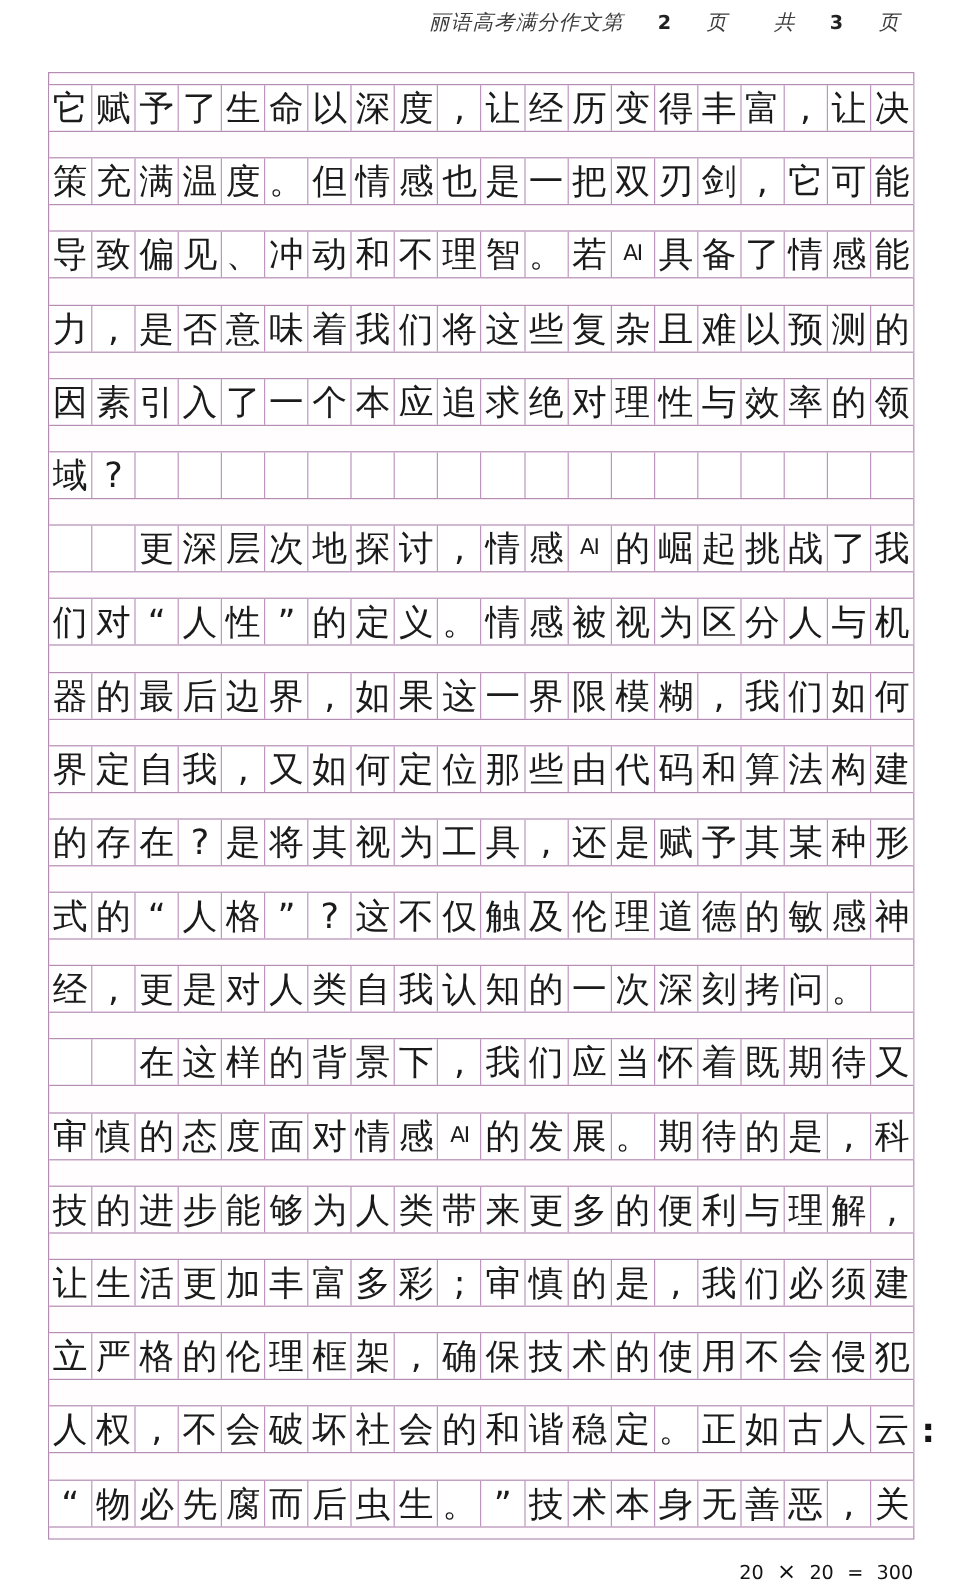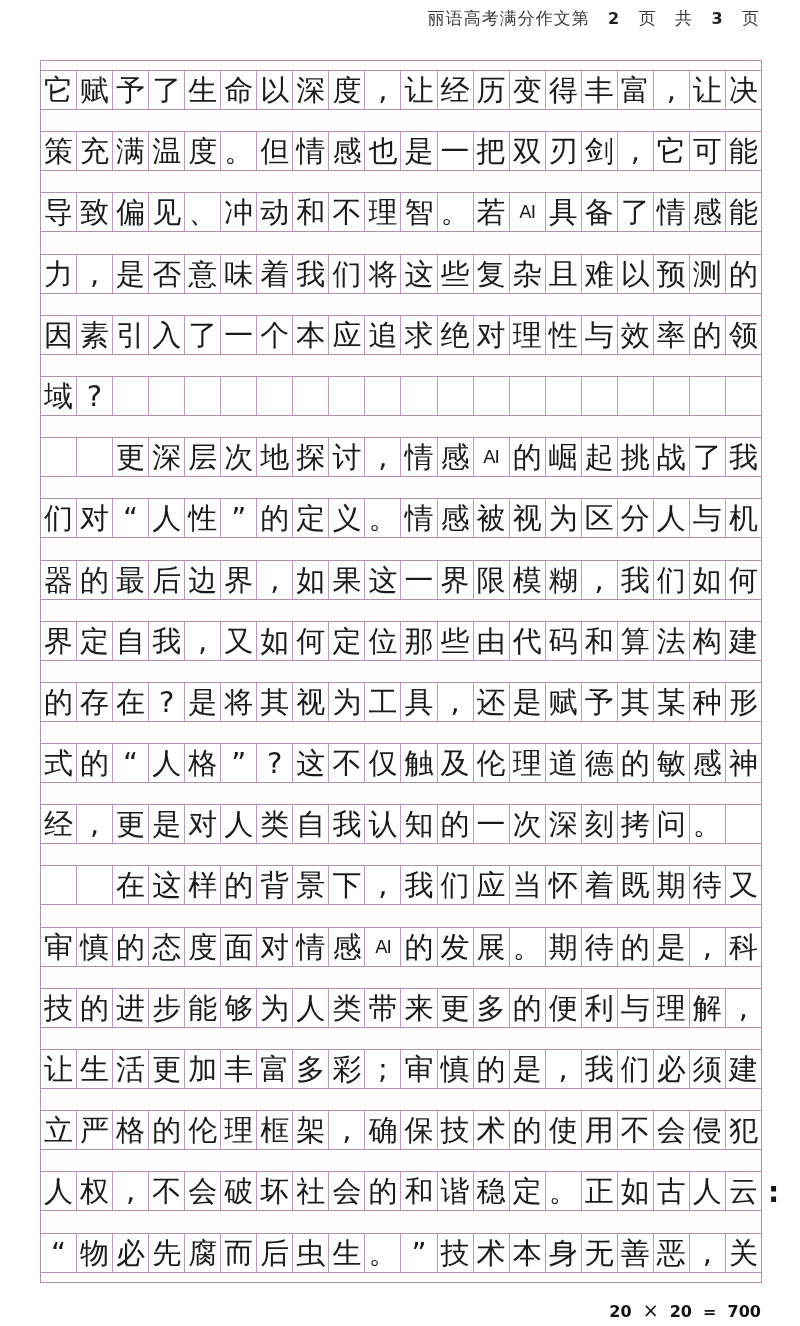--- a/index.html
+++ b/index.html
@@ -15,21 +15,21 @@
   
   .page-header {
     position: absolute;
     top: 7px;
     right: 34px;
     font-size: 17px;
     color: #3c3c3c;
     letter-spacing: 1px;
     white-space: nowrap;
   }
-  .page-header .seg { margin: 0 6px; }
+  .page-header .seg { margin: 0 16px; font-style: italic; }
   .page-header .num {
     font-weight: bold;
     color: #222;
     margin: 0 6px;
     font-size: 16px;
   }
   
   .essay-grid {
     position: absolute;
     left: 40px;
@@ -81,21 +81,21 @@
   
   .page-footer {
     position: absolute;
     top: 1299px;
     right: 36px;
     font-size: 16px;
     color: #111111;
     white-space: nowrap;
     font-weight: 500;
   }
-  .page-footer .seg { margin: 0 3px; font-weight: bold; }
+  .page-footer .seg { margin: 0 3px; }
   .page-footer .times { font-size: 19px; font-weight: 400; }
 </style>
 </head>
 <body>
 
 <div class="page-header">
   <span class="seg">丽语高考满分作文第</span>
   <span class="num">2</span>
   <span class="seg">页</span>
   <span class="seg">共</span>
@@ -546,14 +546,14 @@
     </div>
   </div>
 
 <div class="margin-annotation">:</div>
 
 <div class="page-footer">
   <span class="seg">20</span>
   <span class="seg times">×</span>
   <span class="seg">20</span>
   <span class="seg">=</span>
-  <span class="seg">700</span>
+  <span class="seg">300</span>
 </div>
 
 </body></html>

